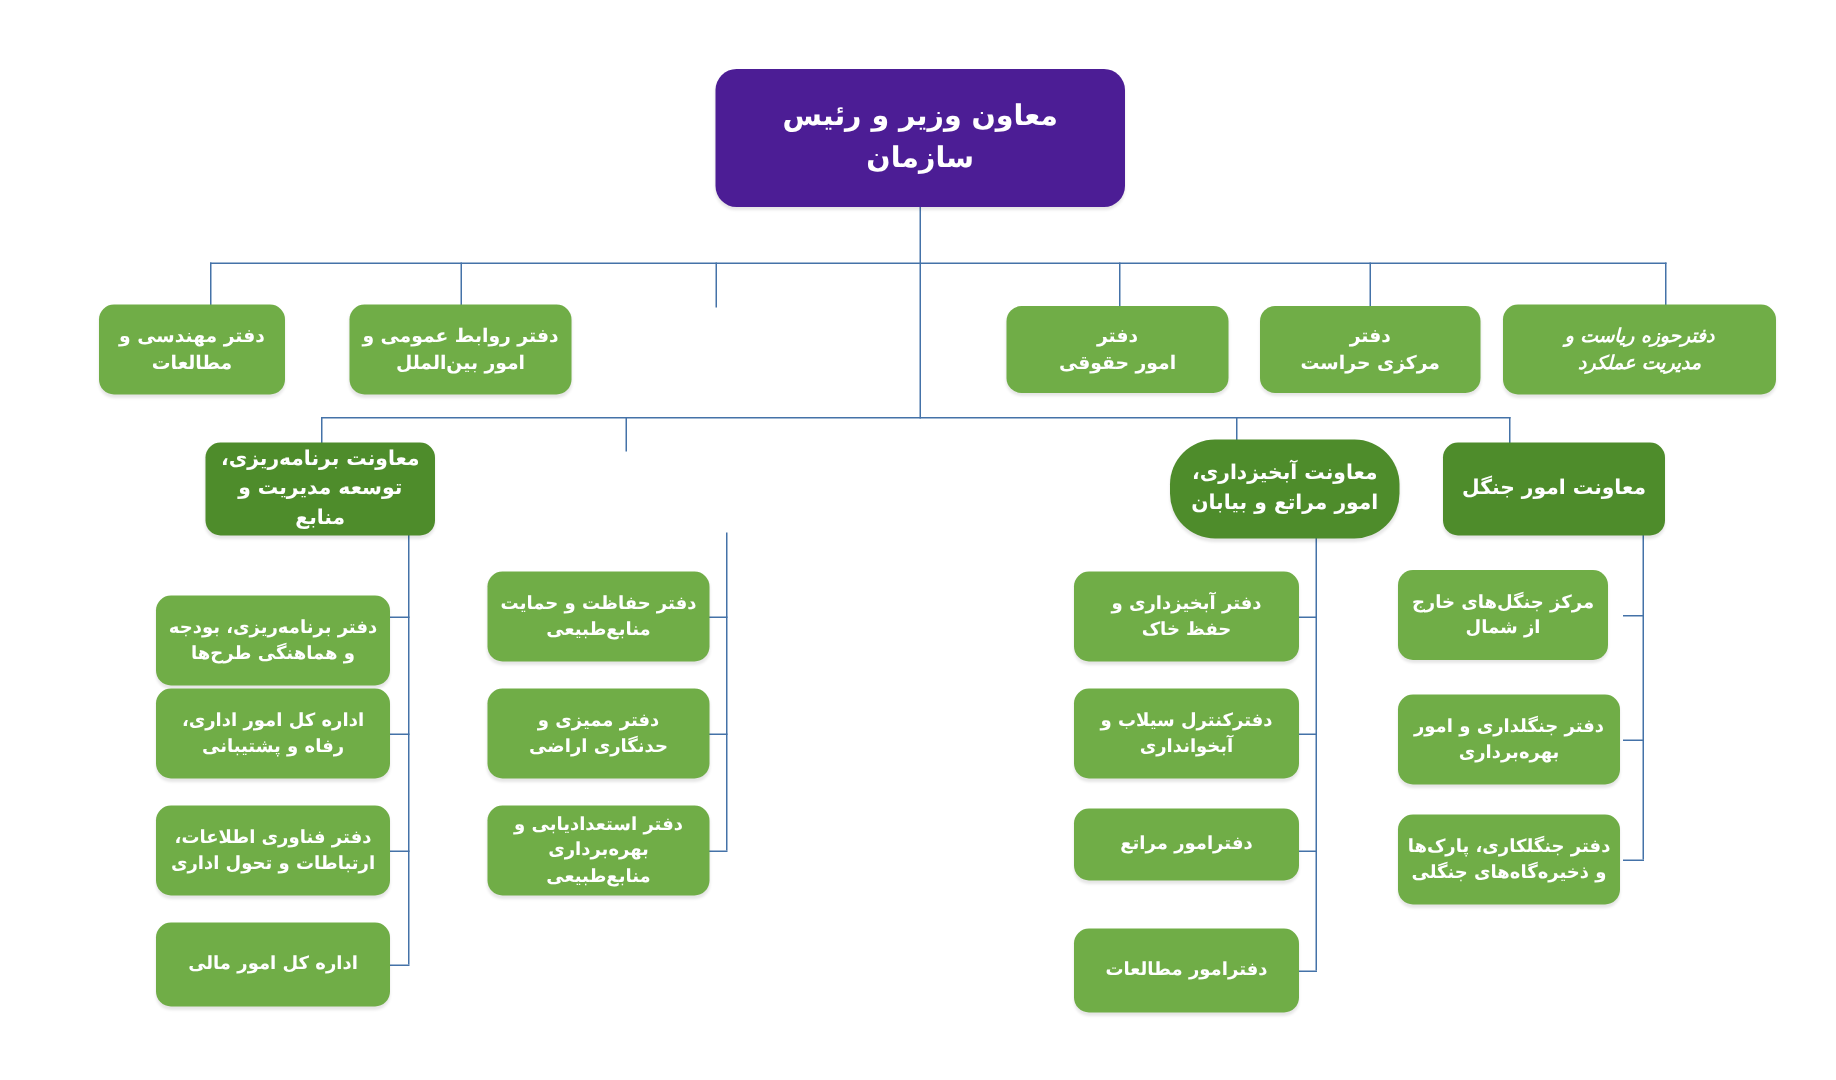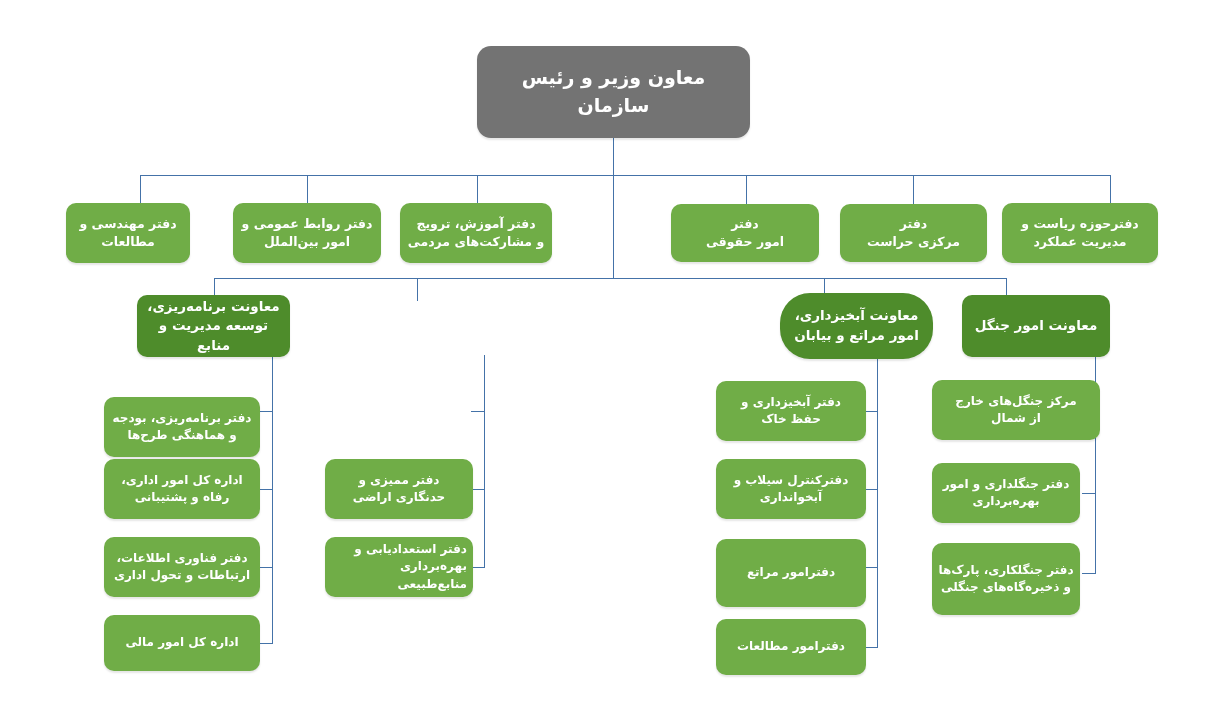--- a/index.html
+++ b/index.html
@@ -25,21 +25,21 @@
     color: #ffffff;
     font-weight: bold;
     line-height: 1.45;
     border-radius: 10px;
     padding: 4px 6px;
     direction: rtl;
     z-index: 3;
     white-space: pre-line;
   }
   .node.root {
-    background: #737373;
+    background: #4c1d95;
     border-radius: 14px;
     font-size: 19px;
     box-shadow: 0 2px 2px rgba(0,0,0,0.10);
   }
   .node.deputy {
     background: #4E8C2B;
     font-size: 13.5px;
     box-shadow: 0 2px 2px rgba(0,0,0,0.10);
   }
   .node.office {
@@ -104,55 +104,55 @@
   <div class="line h" style="left:1082px; top:410px; width:14px;"></div>
   <div class="line h" style="left:1082px; top:493px; width:14px;"></div>
   <div class="line h" style="left:1082px; top:573px; width:14px;"></div>
 
   <div class="node root" style="left:477px; top:46px; width:273px; height:92px;">معاون وزیر و رئیس سازمان</div>
 
   <div class="node office" style="left:66px; top:203px; width:124px; height:60px;">دفتر مهندسی و
 مطالعات</div>
   <div class="node office" style="left:233px; top:203px; width:148px; height:60px;">دفتر روابط عمومی و
 امور بین‌الملل</div>
-  <div class="node office" style="left:400px; top:203px; width:152px; height:60px;">دفتر آموزش، ترویج
-و مشارکت‌های مردمی</div>
   <div class="node office" style="left:671px; top:204px; width:148px; height:58px;">دفتر
 امور حقوقی</div>
   <div class="node office" style="left:840px; top:204px; width:147px; height:58px;">دفتر
 مرکزی حراست</div>
-  <div class="node office" style="left:1002px; top:203px; width:156px; height:60px;">دفترحوزه ریاست و
+  <div class="node office" style="left:1002px; top:203px; width:182px; height:60px;font-style:italic;">دفترحوزه ریاست و
 مدیریت عملکرد</div>
 
   <div class="node deputy" style="left:137px; top:295px; width:153px; height:62px;">معاونت برنامه‌ریزی،
 توسعه مدیریت و منابع</div>
   <div class="node deputy" style="left:780px; top:293px; width:153px; height:66px;border-radius:30px;">معاونت آبخیزداری،
 امور مراتع و بیابان</div>
   <div class="node deputy" style="left:962px; top:295px; width:148px; height:62px;">معاونت امور جنگل</div>
 
   <div class="node leaf" style="left:104px; top:381px; width:156px; height:60px;margin-top:16px;">دفتر برنامه‌ریزی، بودجه
 و هماهنگی طرح‌ها</div>
   <div class="node leaf" style="left:104px; top:459px; width:156px; height:60px;">اداره کل امور اداری،
 رفاه و پشتیبانی</div>
   <div class="node leaf" style="left:104px; top:537px; width:156px; height:60px;">دفتر فناوری اطلاعات،
 ارتباطات و تحول اداری</div>
   <div class="node leaf" style="left:104px; top:615px; width:156px; height:56px;">اداره کل امور مالی</div>
 
+  <div class="node leaf" style="left:325px; top:381px; width:148px; height:60px;">دفتر حفاظت و حمایت
+منابع‌طبیعی</div>
   <div class="node leaf" style="left:325px; top:459px; width:148px; height:60px;">دفتر ممیزی و
 حدنگاری اراضی</div>
-  <div class="node leaf" style="left:325px; top:537px; width:148px; height:60px;text-align:right;">دفتر استعدادیابی و
+  <div class="node leaf" style="left:325px; top:537px; width:148px; height:60px;">دفتر استعدادیابی و
 بهره‌برداری منابع‌طبیعی</div>
 
   <div class="node leaf" style="left:716px; top:381px; width:150px; height:60px;">دفتر آبخیزداری و
 حفظ خاک</div>
   <div class="node leaf" style="left:716px; top:459px; width:150px; height:60px;">دفترکنترل سیلاب و
 آبخوانداری</div>
-  <div class="node leaf" style="left:716px; top:539px; width:150px; height:68px;">دفترامور مراتع</div>
+  <div class="node leaf" style="left:716px; top:539px; width:150px; height:48px;">دفترامور مراتع</div>
   <div class="node leaf" style="left:716px; top:619px; width:150px; height:56px;">دفترامور مطالعات</div>
 
-  <div class="node leaf" style="left:932px; top:380px; width:168px; height:60px;">مرکز جنگل‌های خارج
+  <div class="node leaf" style="left:932px; top:380px; width:140px; height:60px;">مرکز جنگل‌های خارج
 از شمال</div>
   <div class="node leaf" style="left:932px; top:463px; width:148px; height:60px;">دفتر جنگلداری و امور
 بهره‌برداری</div>
-  <div class="node leaf" style="left:932px; top:543px; width:148px; height:72px;">دفتر جنگلکاری، پارک‌ها
+  <div class="node leaf" style="left:932px; top:543px; width:148px; height:60px;">دفتر جنگلکاری، پارک‌ها
 و ذخیره‌گاه‌های جنگلی</div>
 
 </div>
 
 </body></html>

